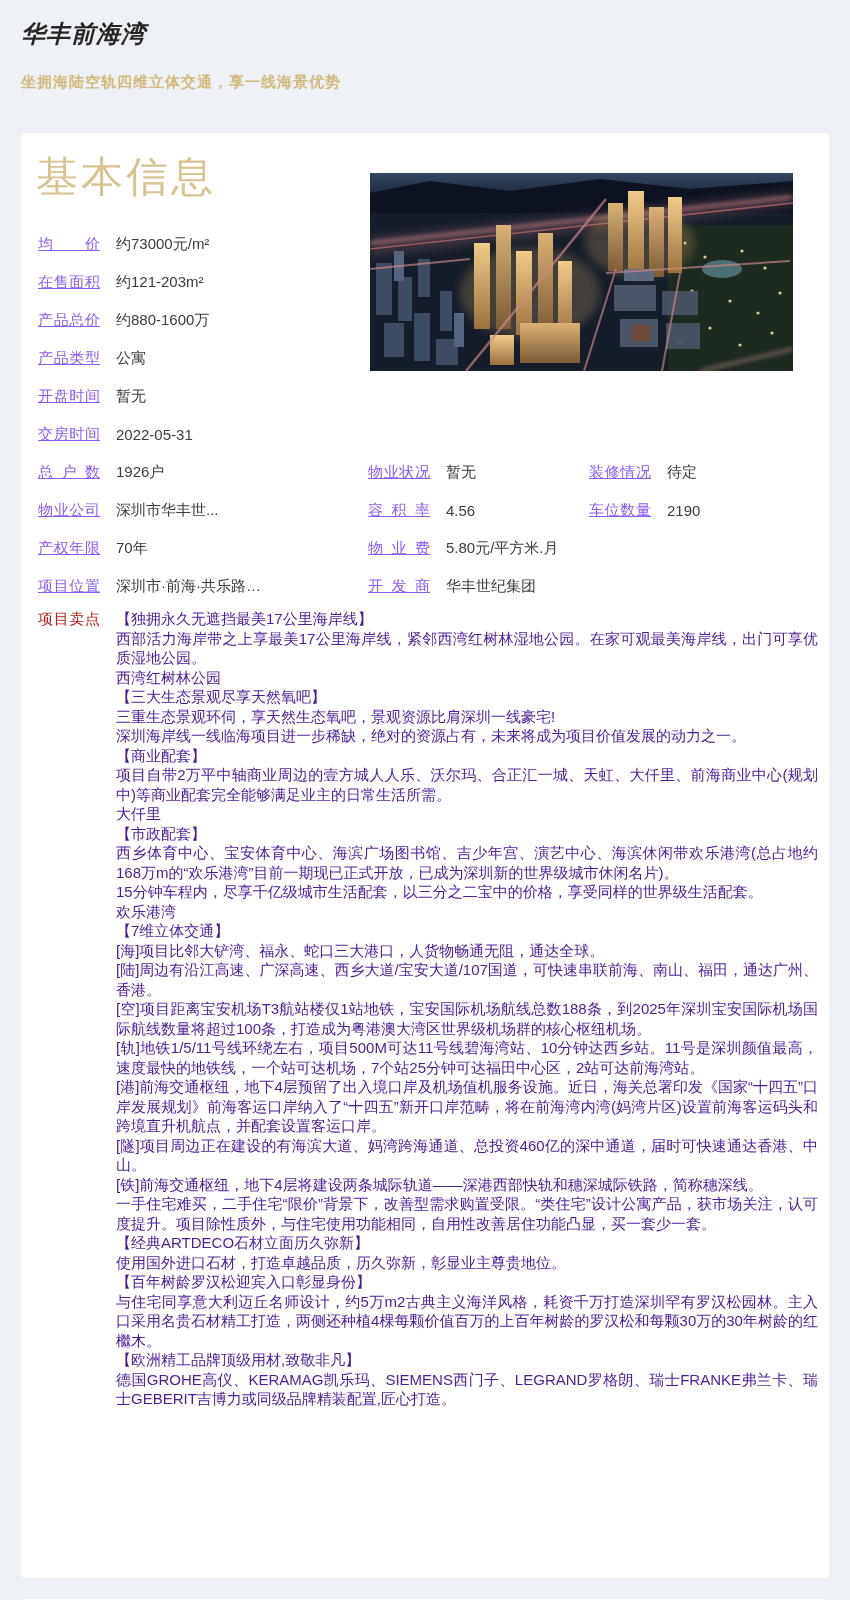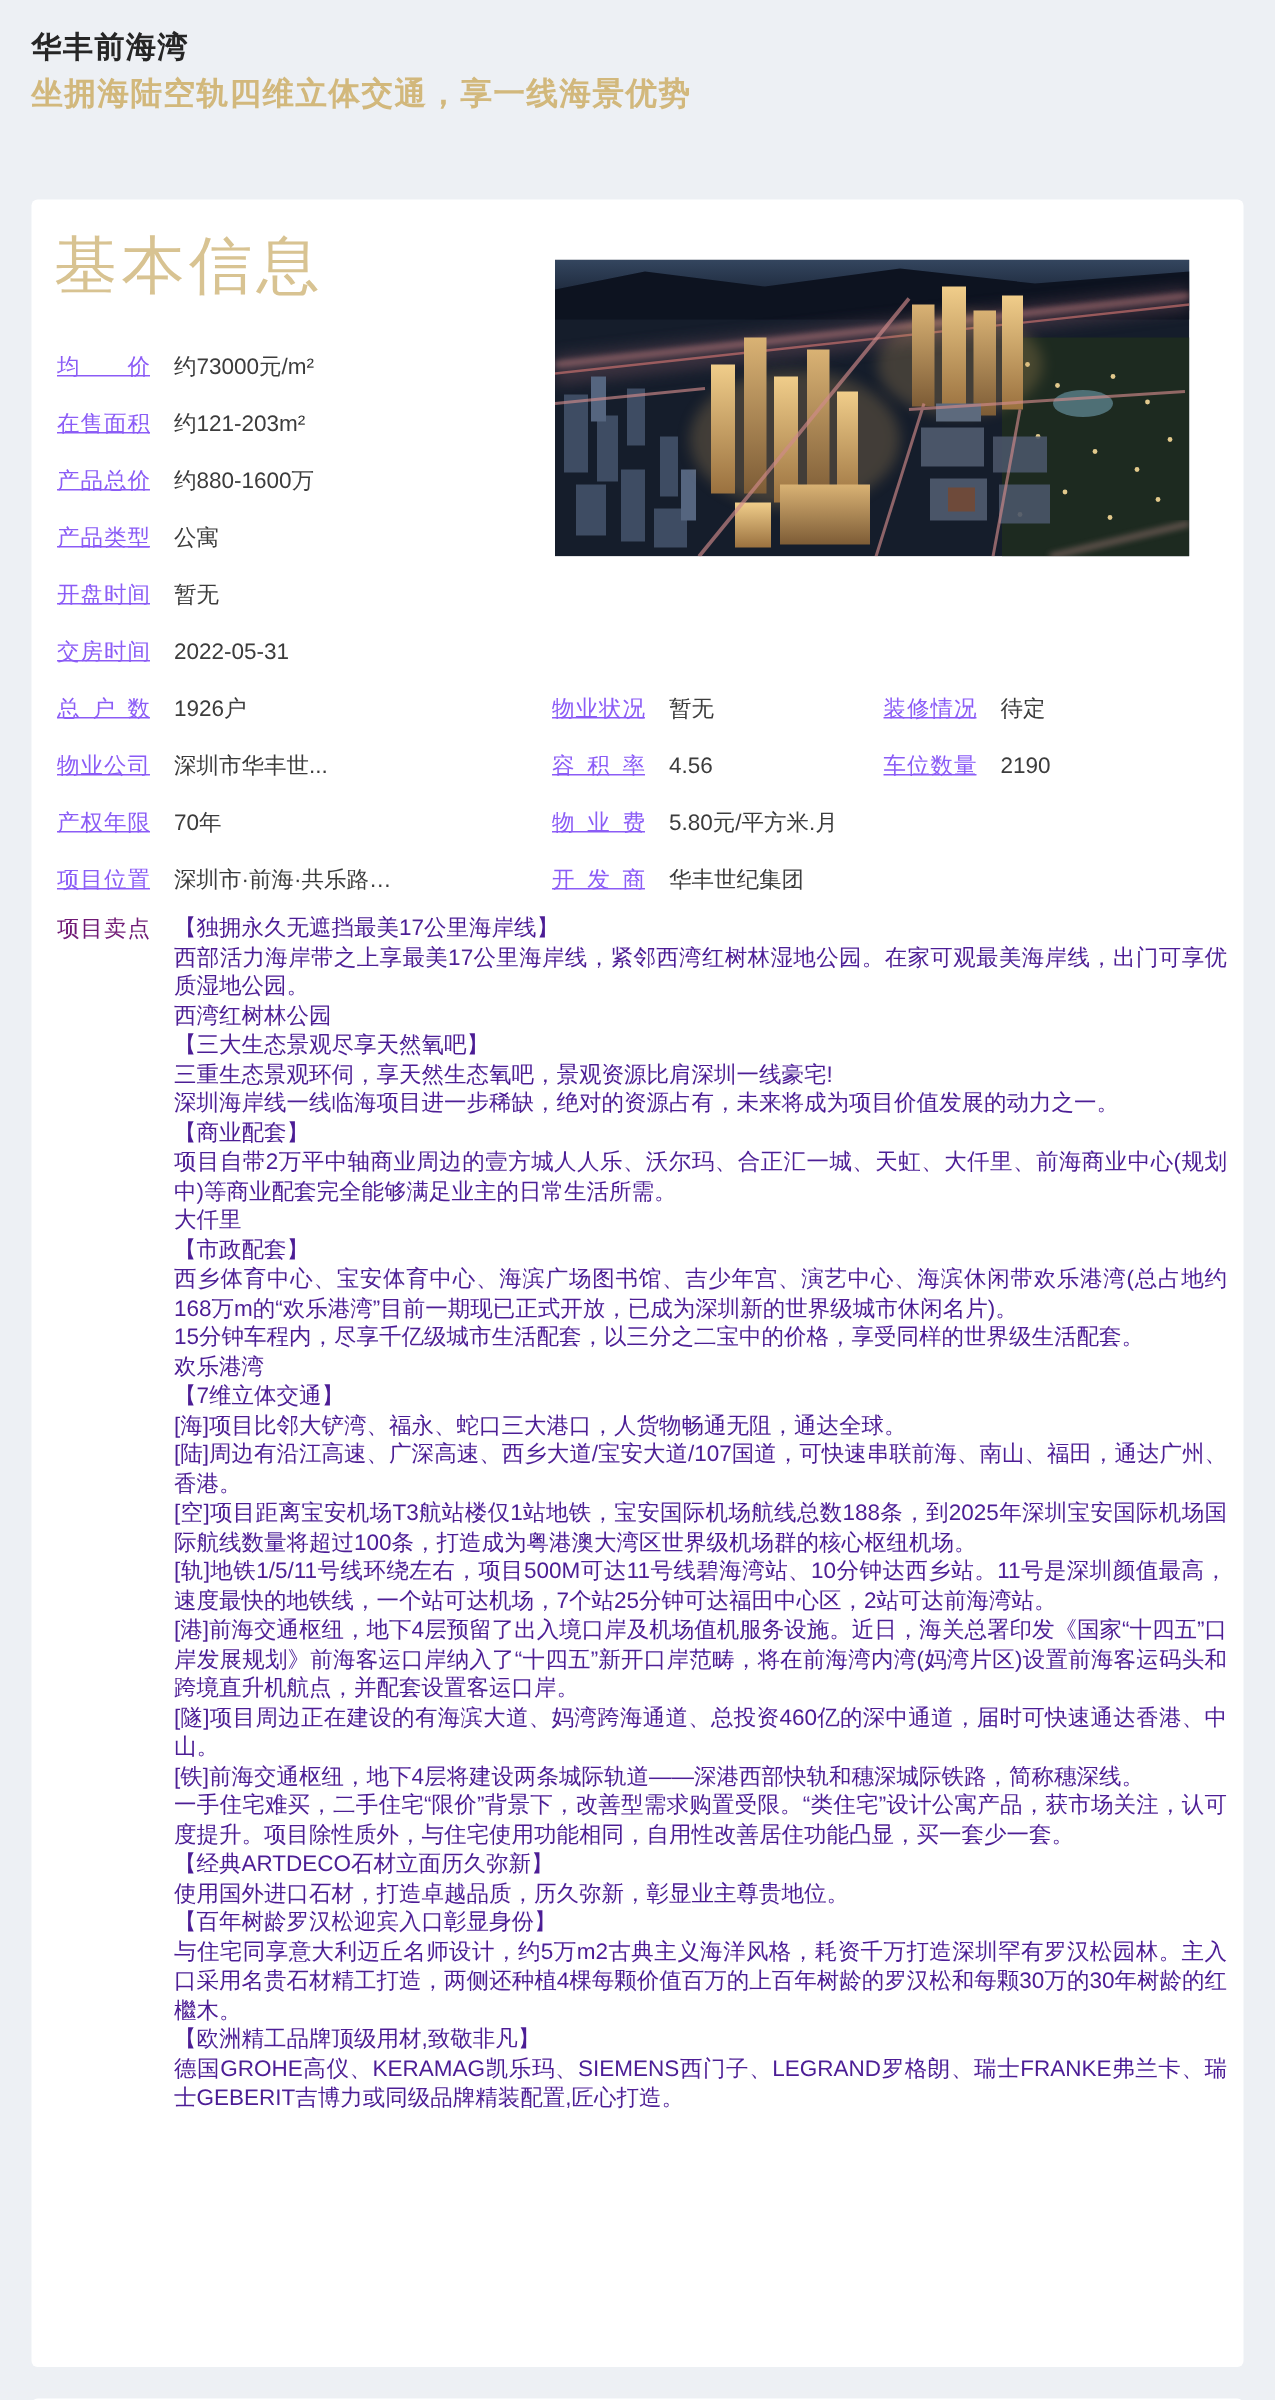--- a/index.html
+++ b/index.html
@@ -1,43 +1,43 @@
 <!DOCTYPE html>
 <html lang="zh"><head>
 <meta charset="utf-8">
 <style>
   * { margin:0; padding:0; box-sizing:border-box; }
   html,body { width:850px; }
   body { font-family:"Liberation Sans","DejaVu Sans",sans-serif; background:#edf0f4; }
   .page { position:relative; width:850px; height:1600px; background:#edf0f4; overflow:hidden; }
 
   .page-header { position:absolute; left:21px; top:18px; width:808px; }
-  .page-title { font-size:20px; font-weight:bold; color:#262626; letter-spacing:1px; }
-  .page-subtitle { margin-top:3px; font-size:21px; font-weight:600; color:#d2b87c; letter-spacing:1px; }
+  .page-title { font-size:24px; font-weight:bold; color:#262626; letter-spacing:1px;font-style:italic; }
+  .page-subtitle { margin-top:23px; font-size:15px; font-weight:600; color:#d2b87c; letter-spacing:1px; }
 
   .card { position:absolute; left:21px; width:808px; background:#ffffff; border-radius:4px;margin-top:16px; }
   .main-card { top:117px; height:1445px; }
   .next-card { top:1583px; height:60px; }
 
   .section-heading { position:absolute; left:15px; top:16px; font-size:42px; font-weight:500;
     color:#d8c392; letter-spacing:3px; }
 
   .img-wrap { position:absolute; left:349px; top:40px; width:423px; height:198px; overflow:hidden; }
   .img-wrap svg { display:block; width:423px; height:198px; }
 
   .col { position:absolute; }
   .left-col  { left:17px; top:92px;  width:330px; }
   .mid-col   { left:347px; top:320px; width:220px; }
   .right-col { left:568px; top:320px; width:230px; }
   .row { display:flex; align-items:center; height:38px; font-size:15px; white-space:nowrap; }
   .lbl { display:inline-block; width:62px; color:#8b5cf6; text-align:justify; text-align-last:justify; flex:0 0 62px;text-decoration:underline; }
   .val { margin-left:16px; color:#3c3c3c; }
 
   .selling { position:absolute; left:17px; top:476px; width:780px; }
-  .selling-lbl { position:absolute; left:0; top:1px; width:62px; font-size:15px; color:#701a75;
+  .selling-lbl { position:absolute; left:0; top:1px; width:62px; font-size:15px; color:#b91c1c;
     text-align:justify; text-align-last:justify; }
   .selling-text { position:absolute; left:78px; top:0; width:702px; font-size:15px; line-height:19.5px;
     color:#4c1d95; white-space:pre-line; text-align:justify; }
 
   .hint-dots { position:absolute; left:0; top:8px; width:100%; height:12px; }
   .dot { position:absolute; width:26px; height:8px; border-radius:4px; filter:blur(3px); opacity:.55; }
 </style>
 </head>
 <body>
 

